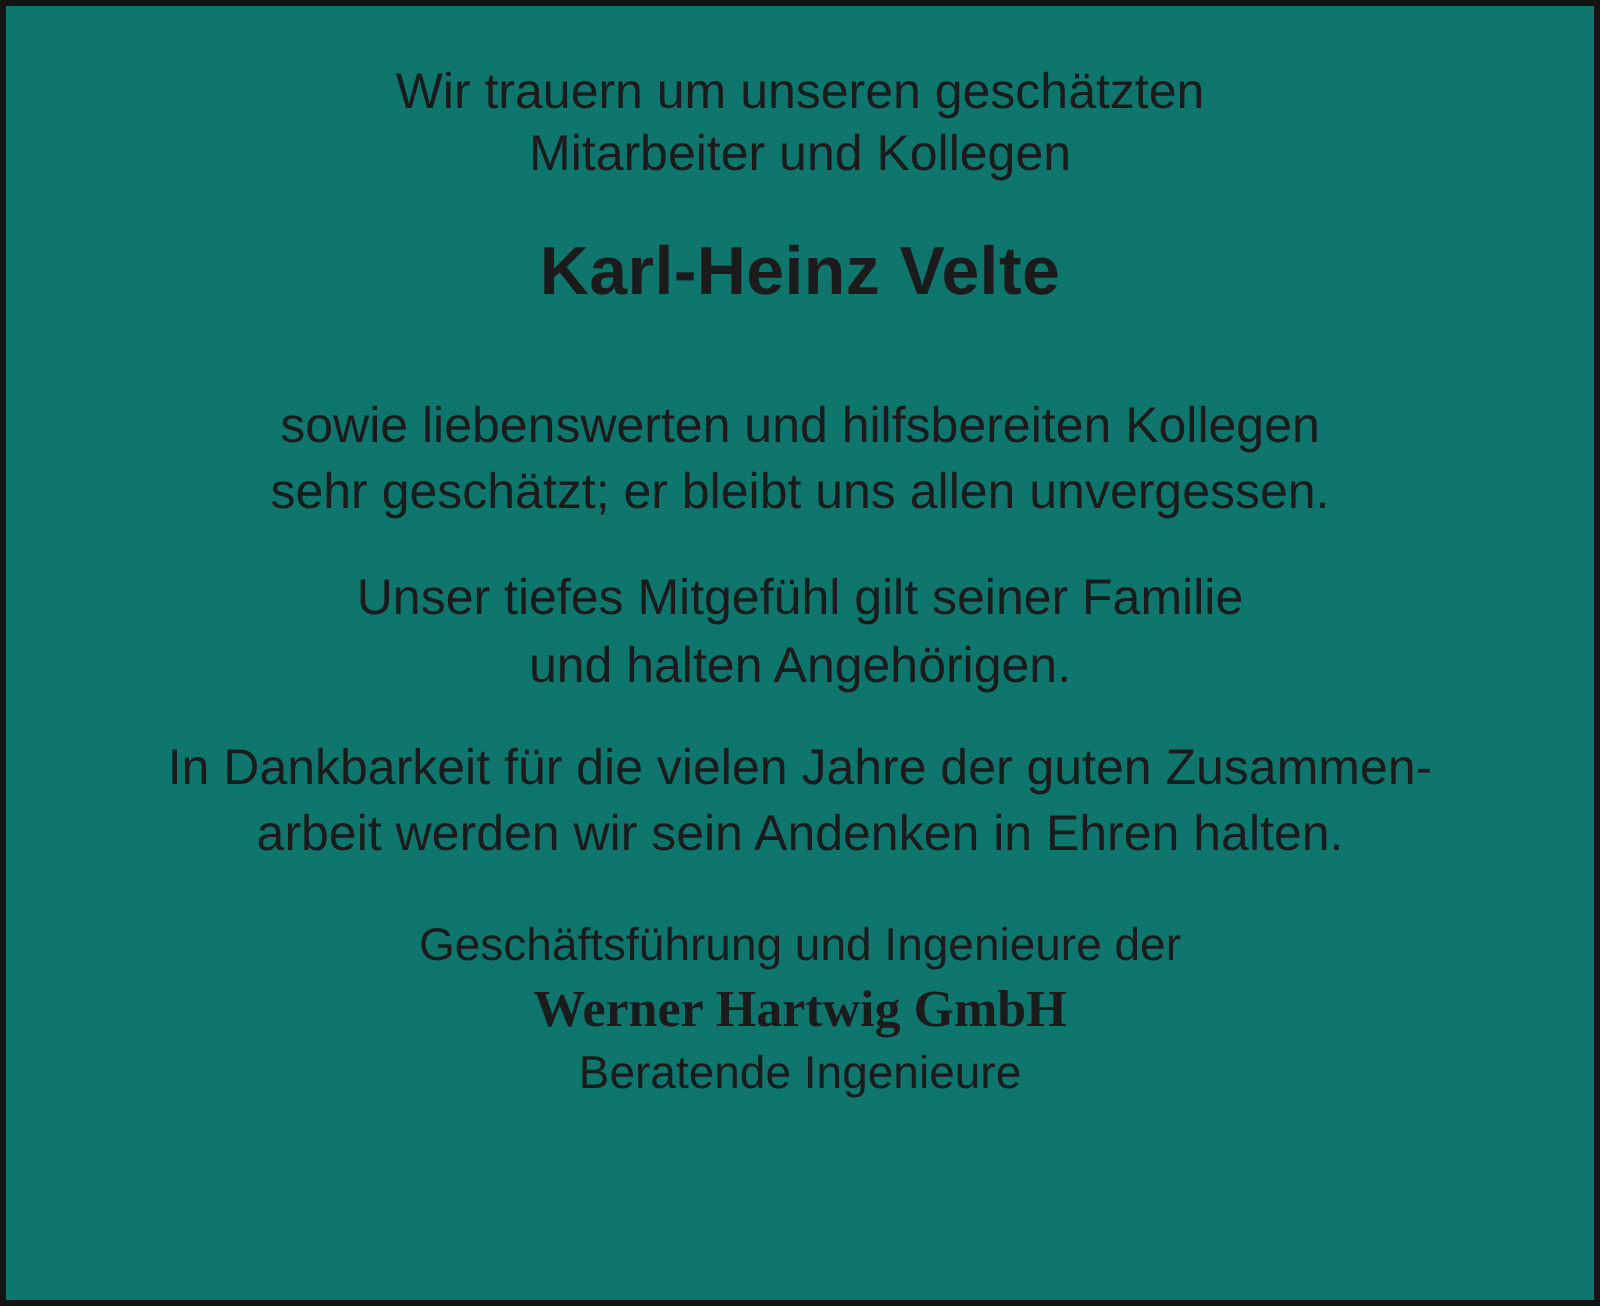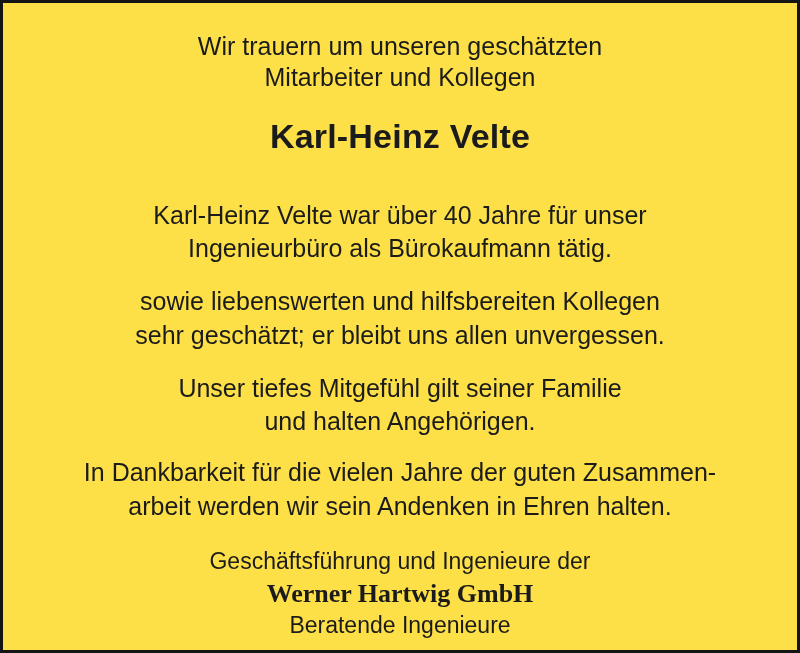--- a/index.html
+++ b/index.html
@@ -12,21 +12,21 @@
     height: 653px;
     font-family: "Liberation Sans", sans-serif;
     color: #1b1b1b;
     overflow: hidden;
   }
   .notice {
     position: relative;
     width: 800px;
     height: 653px;
     box-sizing: border-box;
-    background: #fde047;
+    background: #0f766e;
     border: 3px solid #141414;
     display: flex;
     flex-direction: column;
     align-items: center;
     padding: 22px 34px 12px 34px;
   }
   .block {
     width: 100%;
     text-align: center;
   }
@@ -77,24 +77,20 @@
 
 <div class="notice">
 
   <div class="block intro">
     <span class="line">Wir trauern um unseren geschätzten</span>
     <span class="line">Mitarbeiter und Kollegen</span>
   </div>
 
   <div class="block name">Karl-Heinz Velte</div>
 
-  <div class="block para para-1">
-    <span class="line">Karl-Heinz Velte war über 40 Jahre für unser</span>
-    <span class="line">Ingenieurbüro als Bürokaufmann tätig.</span>
-  </div>
 
   <div class="block para para-2">
     <span class="line">sowie liebenswerten und hilfsbereiten Kollegen</span>
     <span class="line">sehr geschätzt; er bleibt uns allen unvergessen.</span>
   </div>
 
   <div class="block para para-3">
     <span class="line">Unser tiefes Mitgefühl gilt seiner Familie</span>
     <span class="line">und halten Angehörigen.</span>
   </div>

